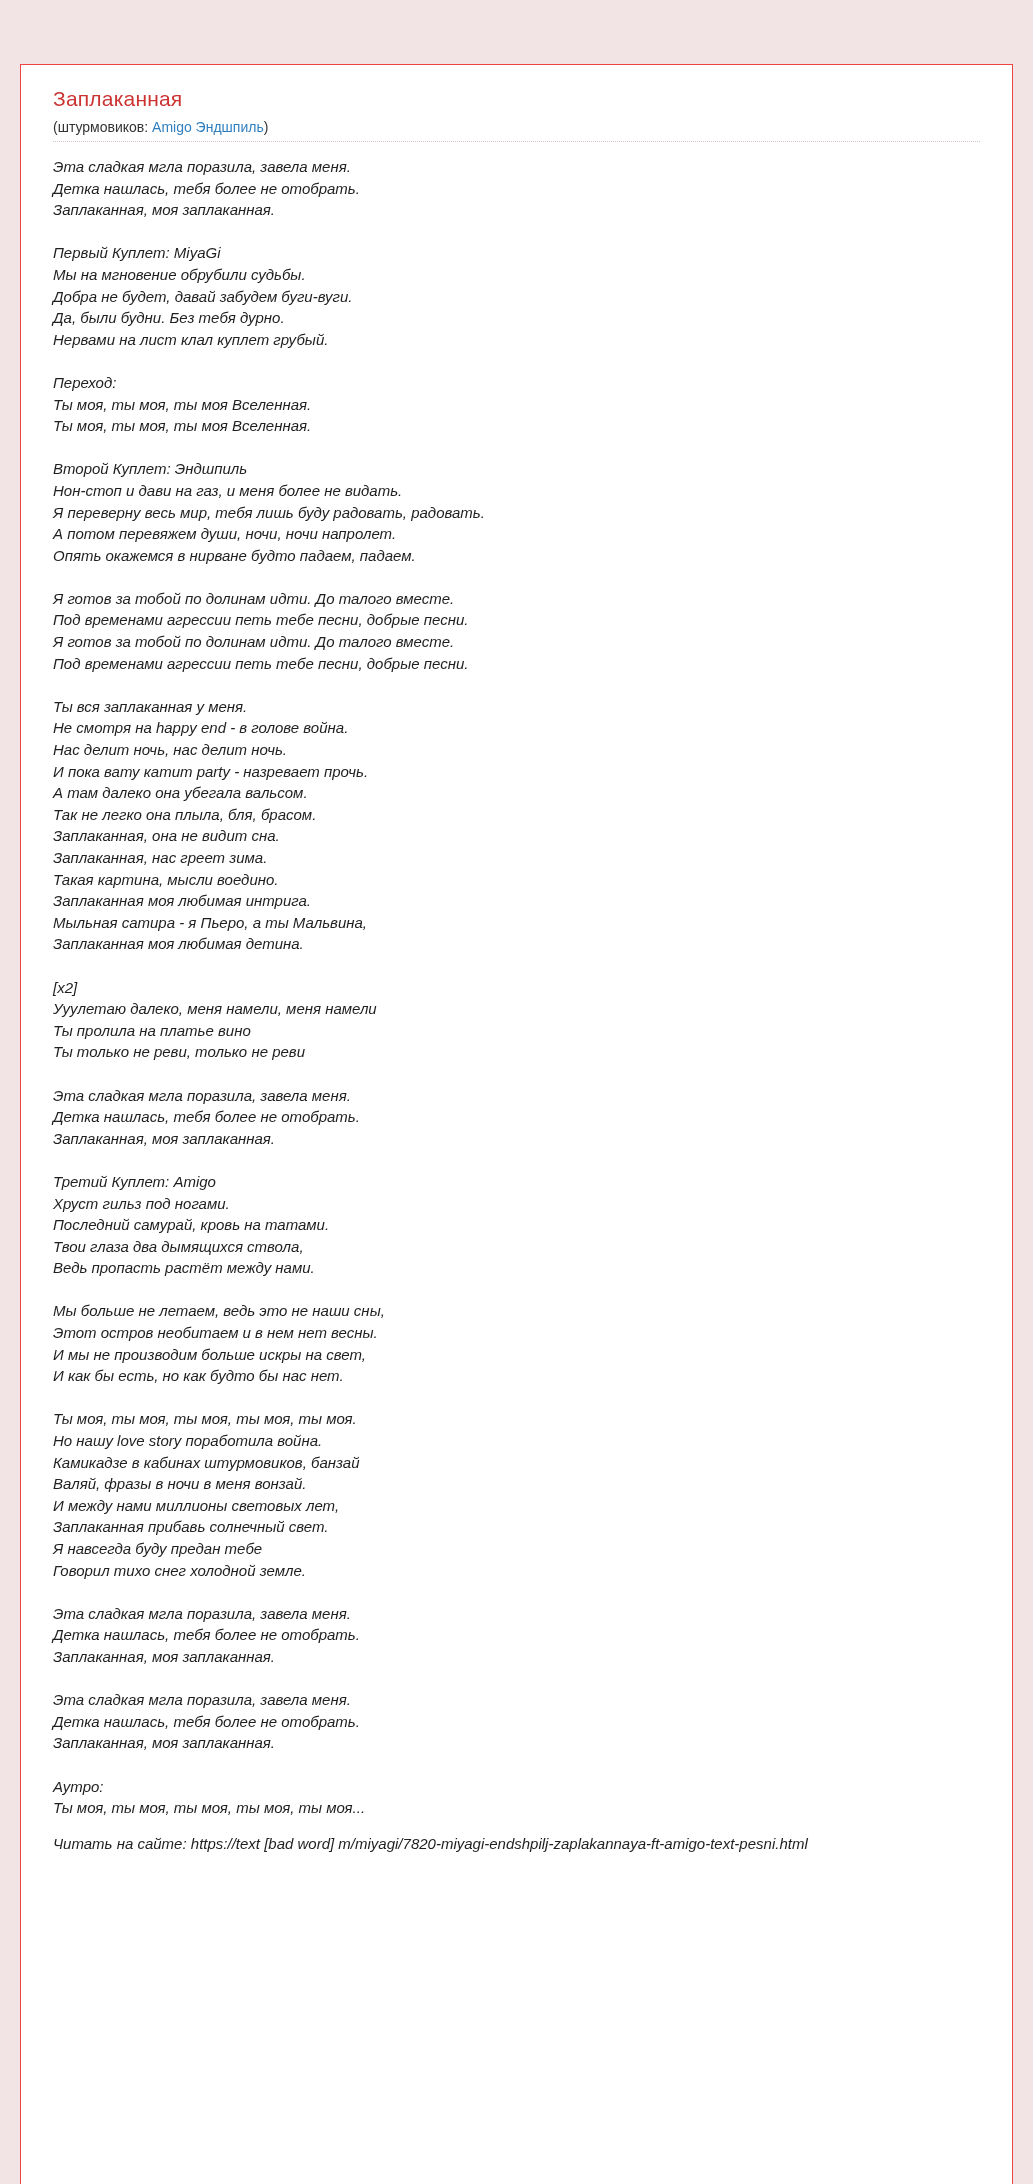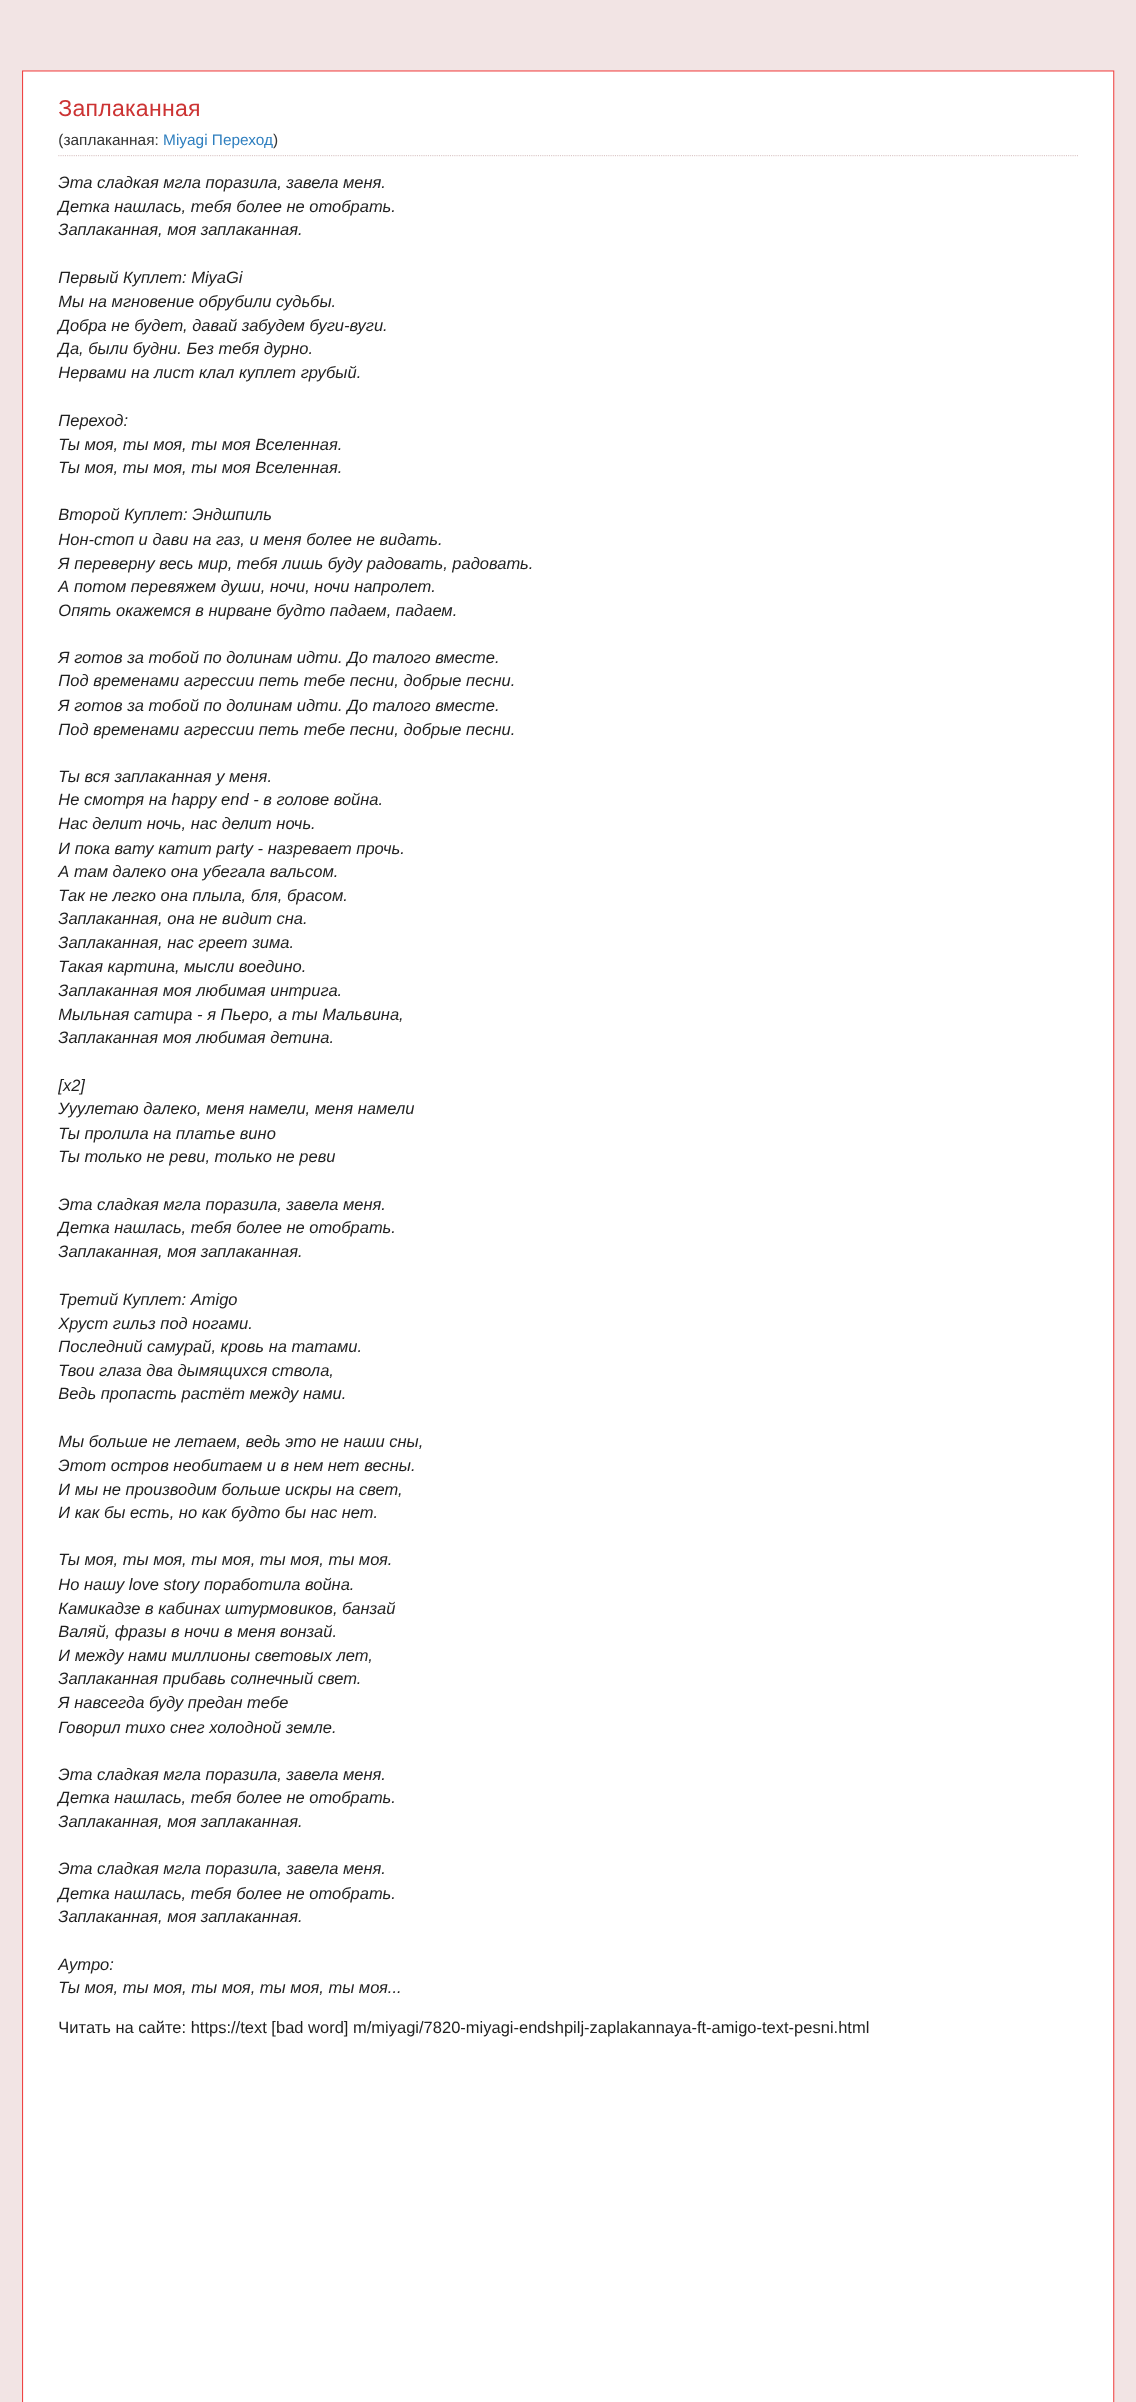--- a/index.html
+++ b/index.html
@@ -57,32 +57,33 @@
     white-space: pre-wrap;
     font-family: "Liberation Sans", sans-serif;
     font-style: italic;
   }
   .footer-note {
     margin: 14px 10px 0 10px;
     font-size: 15px;
     line-height: 21.6px;
     color: #1f1f1f;
     word-break: break-all;
+    font-style: italic;
   }
 </style>
 </head>
 <body>
 
 <div class="page">
   <div class="sheet">
 
     <h1 class="song-title">Заплаканная</h1>
 
     <div class="performer-line">
-      <span>(заплаканная: </span><a href="#">Miyagi Переход</a><span>)</span>
+      <span>(штурмовиков: </span><a href="#">Amigo Эндшпиль</a><span>)</span>
     </div>
 
     <hr class="divider">
 
     <div class="lyrics">Эта сладкая мгла поразила, завела меня.
 Детка нашлась, тебя более не отобрать.
 Заплаканная, моя заплаканная.
 
 Первый Куплет: MiyaGi
 Мы на мгновение обрубили судьбы.

